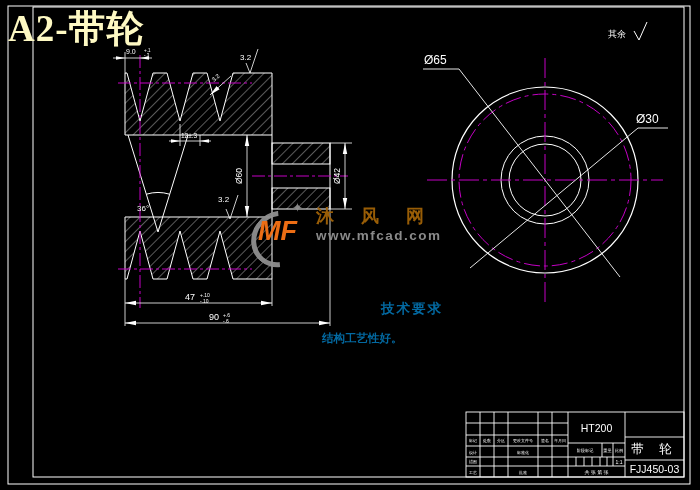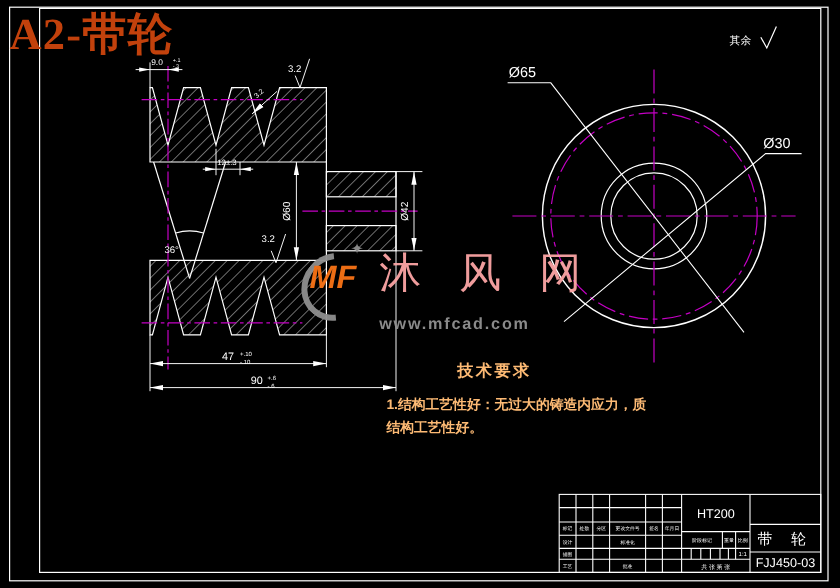--- a/index.html
+++ b/index.html
@@ -1,32 +1,32 @@
 <!DOCTYPE html>
 <html><head>
 <meta charset="utf-8">
 <style>
   html,body{margin:0;padding:0;background:#111;}
   .canvas{position:relative;width:700px;height:490px;background:#000;overflow:hidden;
           font-family:"Liberation Sans","DejaVu Sans",sans-serif;}
   svg text{font-family:"Liberation Sans","DejaVu Sans",sans-serif;fill:#fff;}
-  .sheet-title{position:absolute;left:8px;top:4px;color:#c2410c;font-weight:bold;
+  .sheet-title{position:absolute;left:8px;top:4px;color:#fef9c3;font-weight:bold;
                font-family:"Liberation Serif","DejaVu Serif",serif;font-size:37px;letter-spacing:1px;z-index:30;}
-  .tech{position:absolute;color:#fdba74;z-index:25;}
+  .tech{position:absolute;color:#0369a1;z-index:25;}
   .tech-heading{left:381px;top:300px;font-size:13.5px;font-weight:bold;letter-spacing:2px;}
   .tech-body{left:322px;top:329px;width:260px;font-size:11.5px;font-weight:bold;line-height:18.5px;}
   .watermark{position:absolute;left:248px;top:204px;z-index:20;display:flex;align-items:flex-start;opacity:0.95;}
   .wm-logo{position:relative;width:64px;height:62px;}
   .wm-crescent{position:absolute;left:4px;top:6px;width:44px;height:48px;border:5px solid #8f8f8f;border-radius:50%;
                border-top-color:transparent;border-right-color:transparent;transform:rotate(40deg);}
   .wm-mf{position:absolute;left:10px;top:12px;color:#f97316;font-weight:bold;font-style:italic;font-size:27px;}
   .wm-spark{position:absolute;left:44px;top:-4px;color:#8f8f8f;font-size:13px;}
   .wm-text{margin-left:4px;}
-  .wm-cn{color:#fca5a5;font-size:35px;font-weight:normal;letter-spacing:11px;white-space:nowrap;}
-  .wm-url{color:#929292;font-size:13.5px;font-weight:bold;letter-spacing:1.5px;margin-top:11px;}
+  .wm-cn{color:#a16207;font-size:18px;font-weight:bold;letter-spacing:11px;white-space:nowrap;}
+  .wm-url{color:#929292;font-size:13.5px;font-weight:bold;letter-spacing:1.5px;margin-top:0;}
 </style>
 </head>
 <body>
 
 <div class="canvas">
 
   <svg width="700" height="490" viewBox="0 0 700 490">
     <defs>
       <pattern id="hatch" width="7" height="7" patternUnits="userSpaceOnUse" patternTransform="rotate(45)">
         <line x1="0" y1="0" x2="0" y2="7" stroke="#ffffff" stroke-width="0.7"></line>
@@ -187,20 +187,19 @@
     </div>
     <div class="wm-text">
       <div class="wm-cn">沐 风 网</div>
       <div class="wm-url">www.mfcad.com</div>
     </div>
   </div>
 
   
   <div class="tech tech-heading">技术要求</div>
   <div class="tech tech-body">
-    <div>1.结构工艺性好：无过大的铸造内应力，质</div>
     <div>结构工艺性好。</div>
   </div>
 
   
   <div class="sheet-title">A2-带轮</div>
 
 </div>
 
 </body></html>

